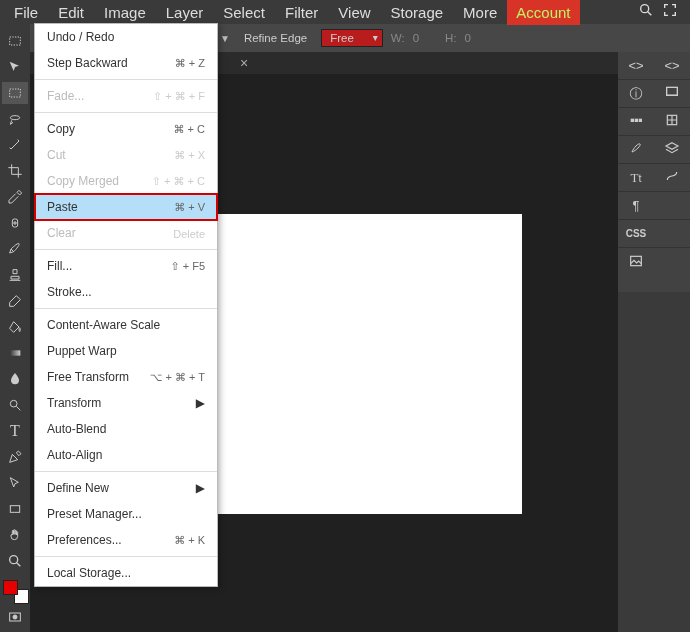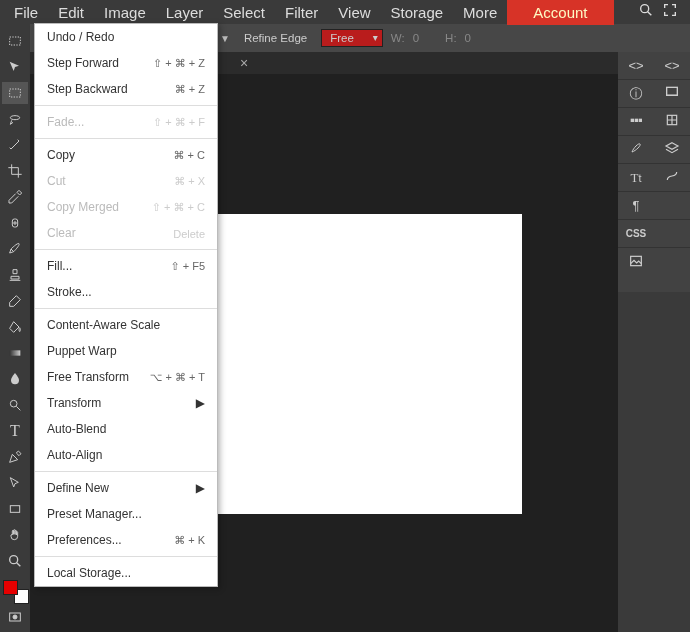--- a/index.html
+++ b/index.html
@@ -1,20 +1,20 @@
 <!DOCTYPE html>
 <html><head>
 <meta charset="utf-8">
 <style>
   *{margin:0;padding:0;box-sizing:border-box;font-family:Arial,Helvetica,sans-serif}
   body{background:#3a3a3a;width:690px;height:632px;overflow:hidden;position:relative}
   .menubar{height:24px;background:#3a3a3a;display:flex;align-items:center;padding:0 4px;justify-content:space-between}
   .menubar-left{display:flex;align-items:center}
   .mi{color:#ddd;font-size:15px;padding:4px 10px;cursor:pointer}
-  .mi.account{background:#d73327;color:#fef9c3;padding:4px 26px}
+  .mi.account{background:#d73327;color:#bef264;padding:4px 9px}
   .menubar-right{display:flex;align-items:center;gap:8px;padding-right:8px}
   .optbar{height:28px;background:#474747;display:flex;align-items:center;color:#ccc;font-size:11.5px;padding-left:220px;gap:8px}
   .optbar .tri{color:#bbb;font-size:10px}
   .optbar .refine{padding:0 6px}
   .optbar .select{background:#b91c1c;border:1px solid #222;padding:2px 28px 2px 8px;position:relative}
   .optbar .select::after{content:"▾";position:absolute;right:4px;color:#ccc;font-size:10px}
   .optbar .dim{color:#888}
   .toolstrip{position:absolute;top:24px;left:0;width:30px;bottom:0;background:#3a3a3a;display:flex;flex-direction:column;align-items:center;padding-top:6px;gap:4px}
   .toolstrip .tool{width:26px;height:22px;display:flex;align-items:center;justify-content:center;color:#ccc;font-size:14px}
   .toolstrip .tool.active{background:#555}
@@ -264,24 +264,20 @@
       <span class="ic"></span>
     </div>
 </div>
 
 <div class="dropdown" id="edit-menu">
     <div class="row">
       <span>Undo / Redo</span>
       <span class="sc"></span>
     </div>
     <div class="row">
-      <span>Step Forward</span>
-      <span class="sc">⇧ + ⌘ + Z</span>
-    </div>
-    <div class="row">
       <span>Step Backward</span>
       <span class="sc">⌘ + Z</span>
     </div>
     <div class="sep"></div>
     <div class="row disabled">
       <span>Fade...</span>
       <span class="sc">⇧ + ⌘ + F</span>
     </div>
     <div class="sep"></div>
     <div class="row">
@@ -289,20 +285,24 @@
       <span class="sc">⌘ + C</span>
     </div>
     <div class="row disabled">
       <span>Cut</span>
       <span class="sc">⌘ + X</span>
     </div>
     <div class="row disabled">
       <span>Copy Merged</span>
       <span class="sc">⇧ + ⌘ + C</span>
     </div>
+    <div class="row highlight">
+      <span>Paste</span>
+      <span class="sc">⌘ + V</span>
+    </div>
     <div class="row disabled">
       <span>Clear</span>
       <span class="sc">Delete</span>
     </div>
     <div class="sep"></div>
     <div class="row">
       <span>Fill...</span>
       <span class="sc">⇧ + F5</span>
     </div>
     <div class="row">

